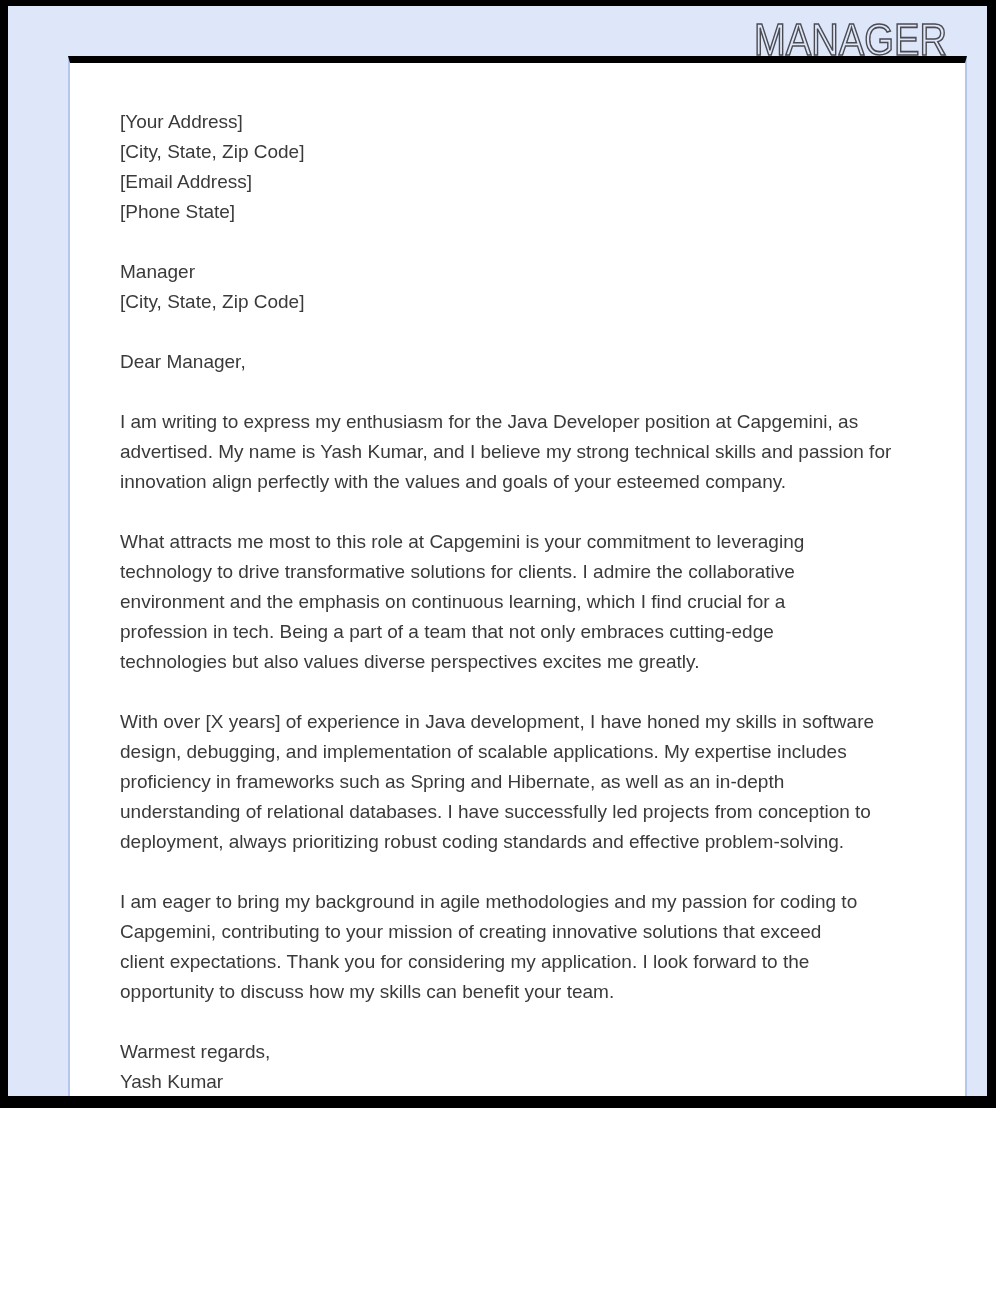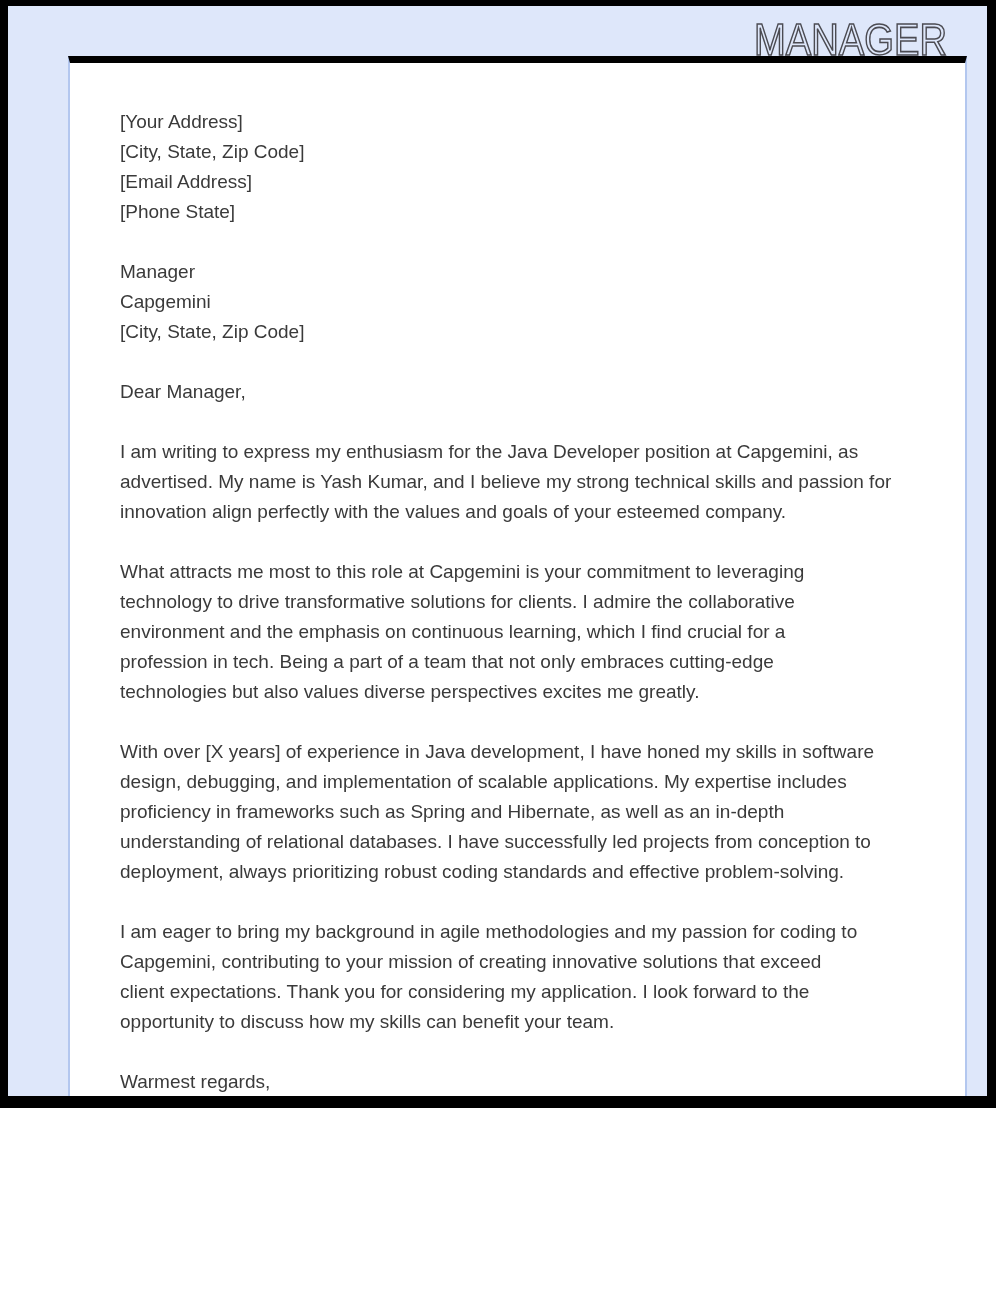--- a/index.html
+++ b/index.html
@@ -75,21 +75,20 @@
 
       <div class="block">
         <div class="addr-line">[Your Address]</div>
         <div class="addr-line">[City, State, Zip Code]</div>
         <div class="addr-line">[Email Address]</div>
         <div class="addr-line">[Phone State]</div>
       </div>
 
       <div class="block">
         <div class="addr-line">Manager</div>
-        <div class="addr-line">Capgemini</div>
         <div class="addr-line">[City, State, Zip Code]</div>
       </div>
 
       <div class="block">Dear Manager,</div>
 
       <div class="block para">I am writing to express my enthusiasm for the Java Developer position at Capgemini, as
 advertised. My name is Yash Kumar, and I believe my strong technical skills and passion for
 innovation align perfectly with the values and goals of your esteemed company.</div>
 
       <div class="block para">What attracts me most to this role at Capgemini is your commitment to leveraging
@@ -104,20 +103,21 @@
 understanding of relational databases. I have successfully led projects from conception to
 deployment, always prioritizing robust coding standards and effective problem-solving.</div>
 
       <div class="block para">I am eager to bring my background in agile methodologies and my passion for coding to
 Capgemini, contributing to your mission of creating innovative solutions that exceed
 client expectations. Thank you for considering my application. I look forward to the
 opportunity to discuss how my skills can benefit your team.</div>
 
       <div class="block">
         <div>Warmest regards,</div>
+        <div>Yash Kumar</div>
         <div class="date-line">06-04-2025</div>
       </div>
 
     </div>
 
     <div class="footer-watermark">Lazyapply.com</div>
   </div>
 
 </div>
 

